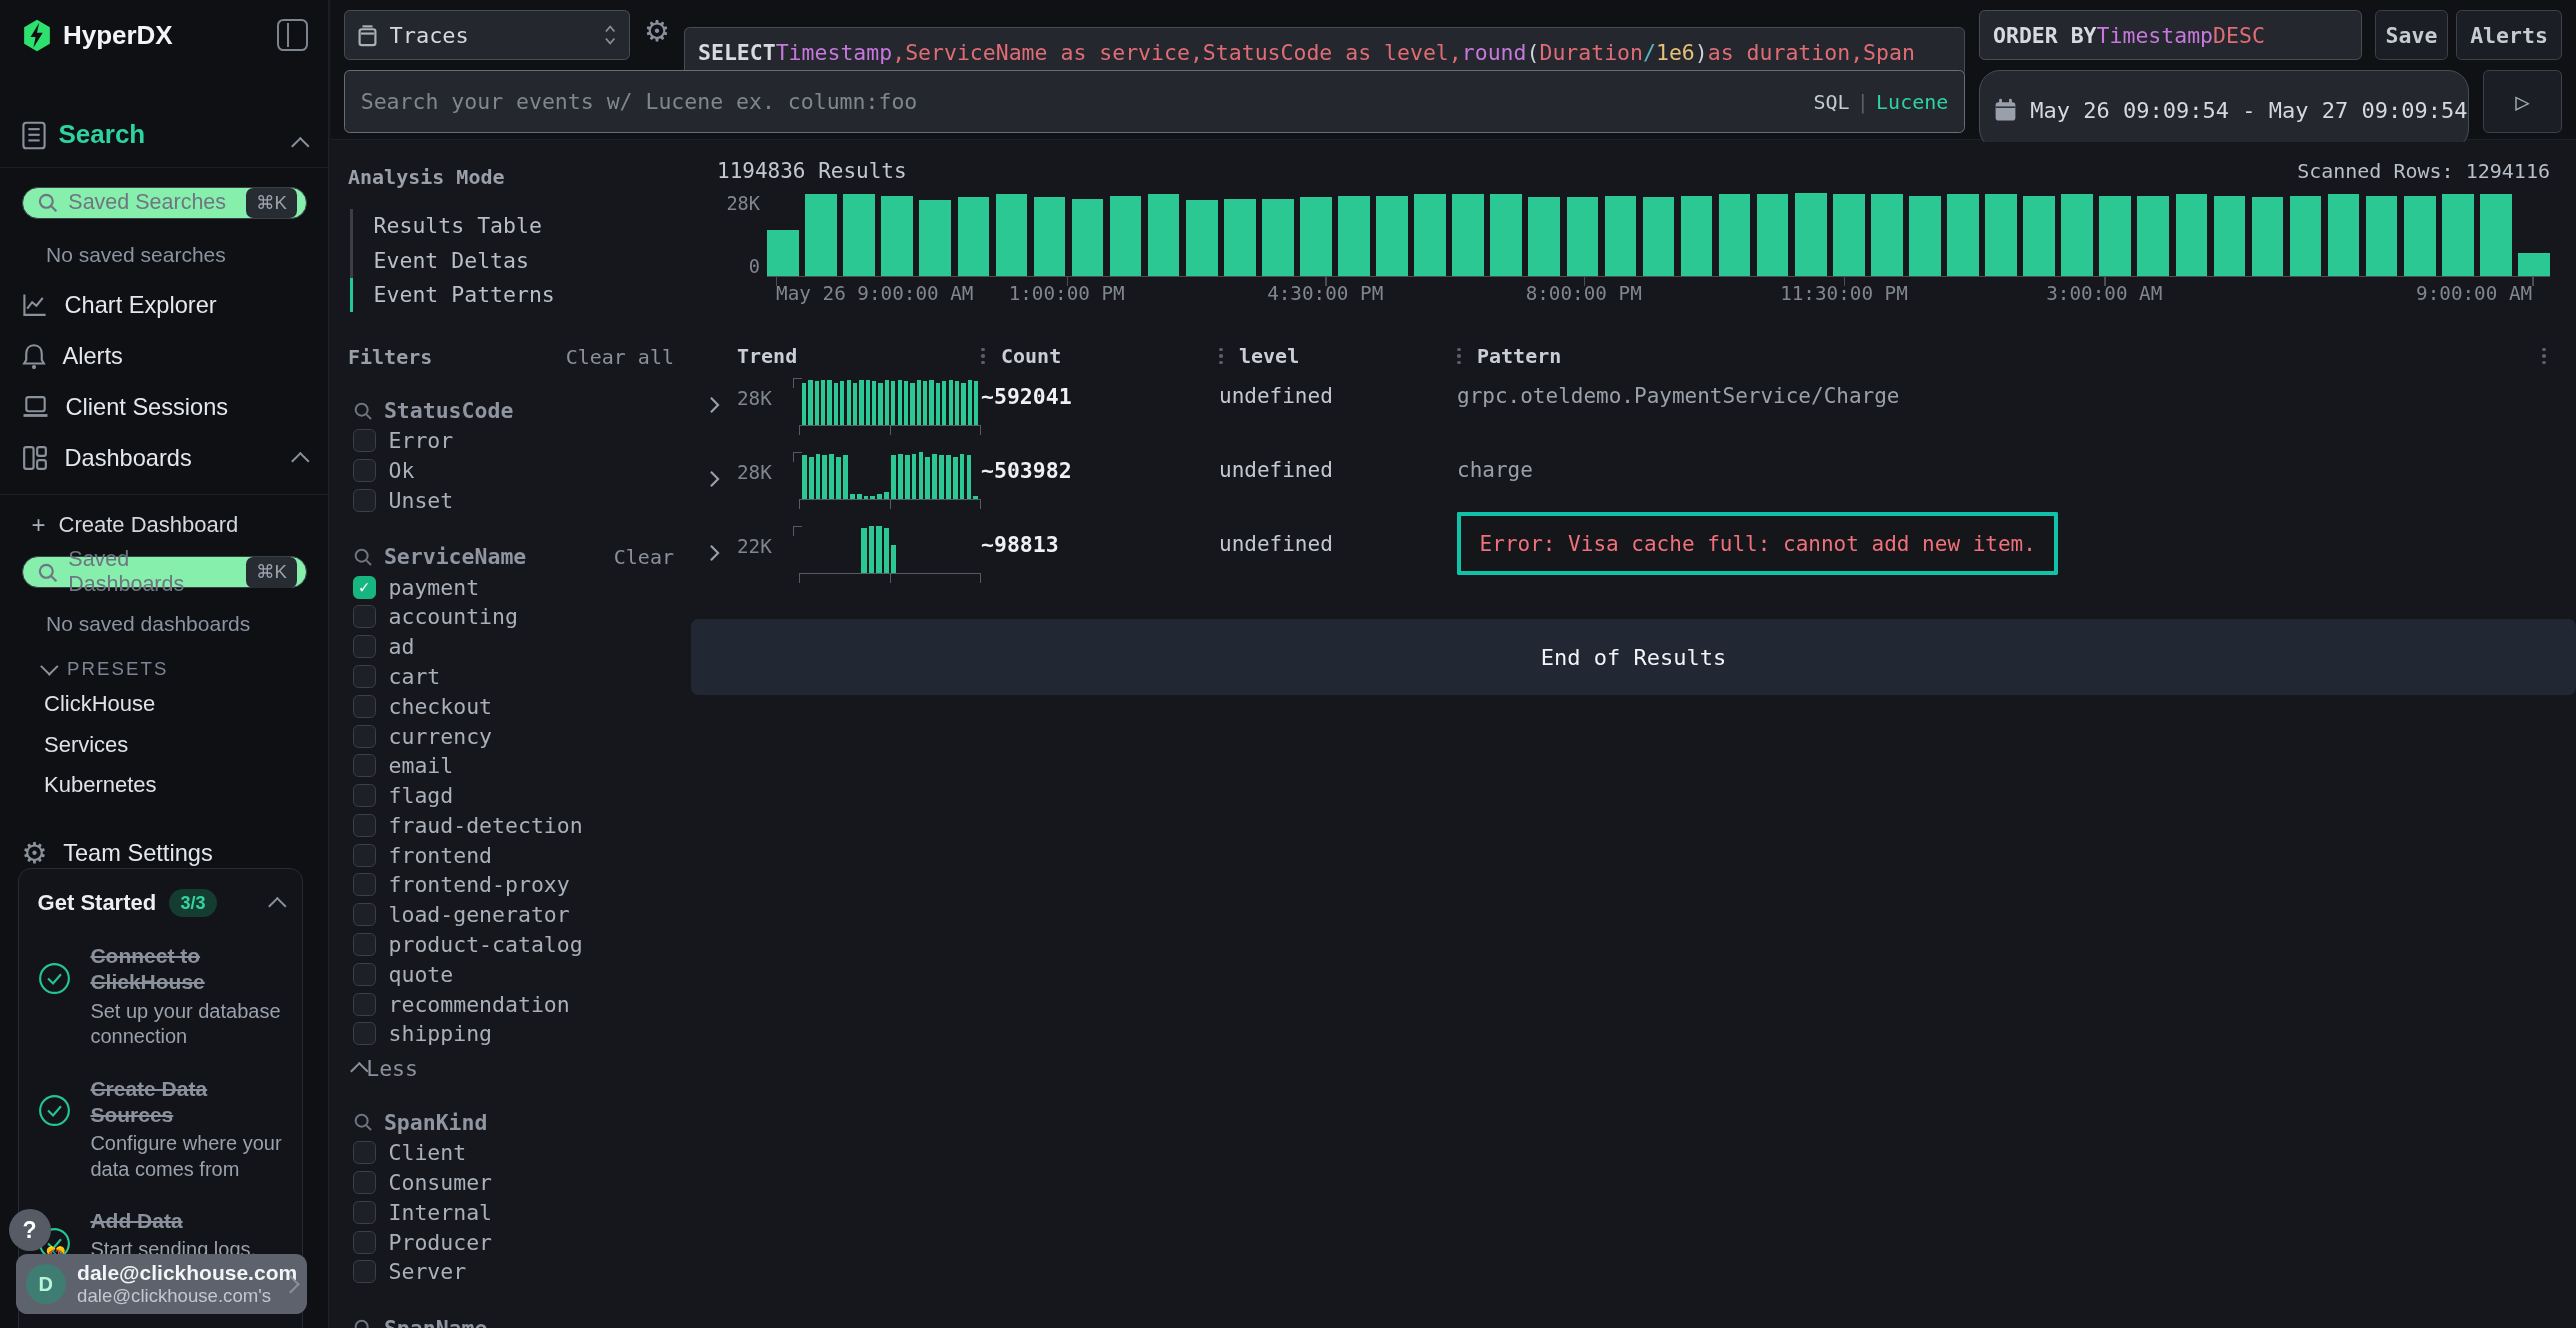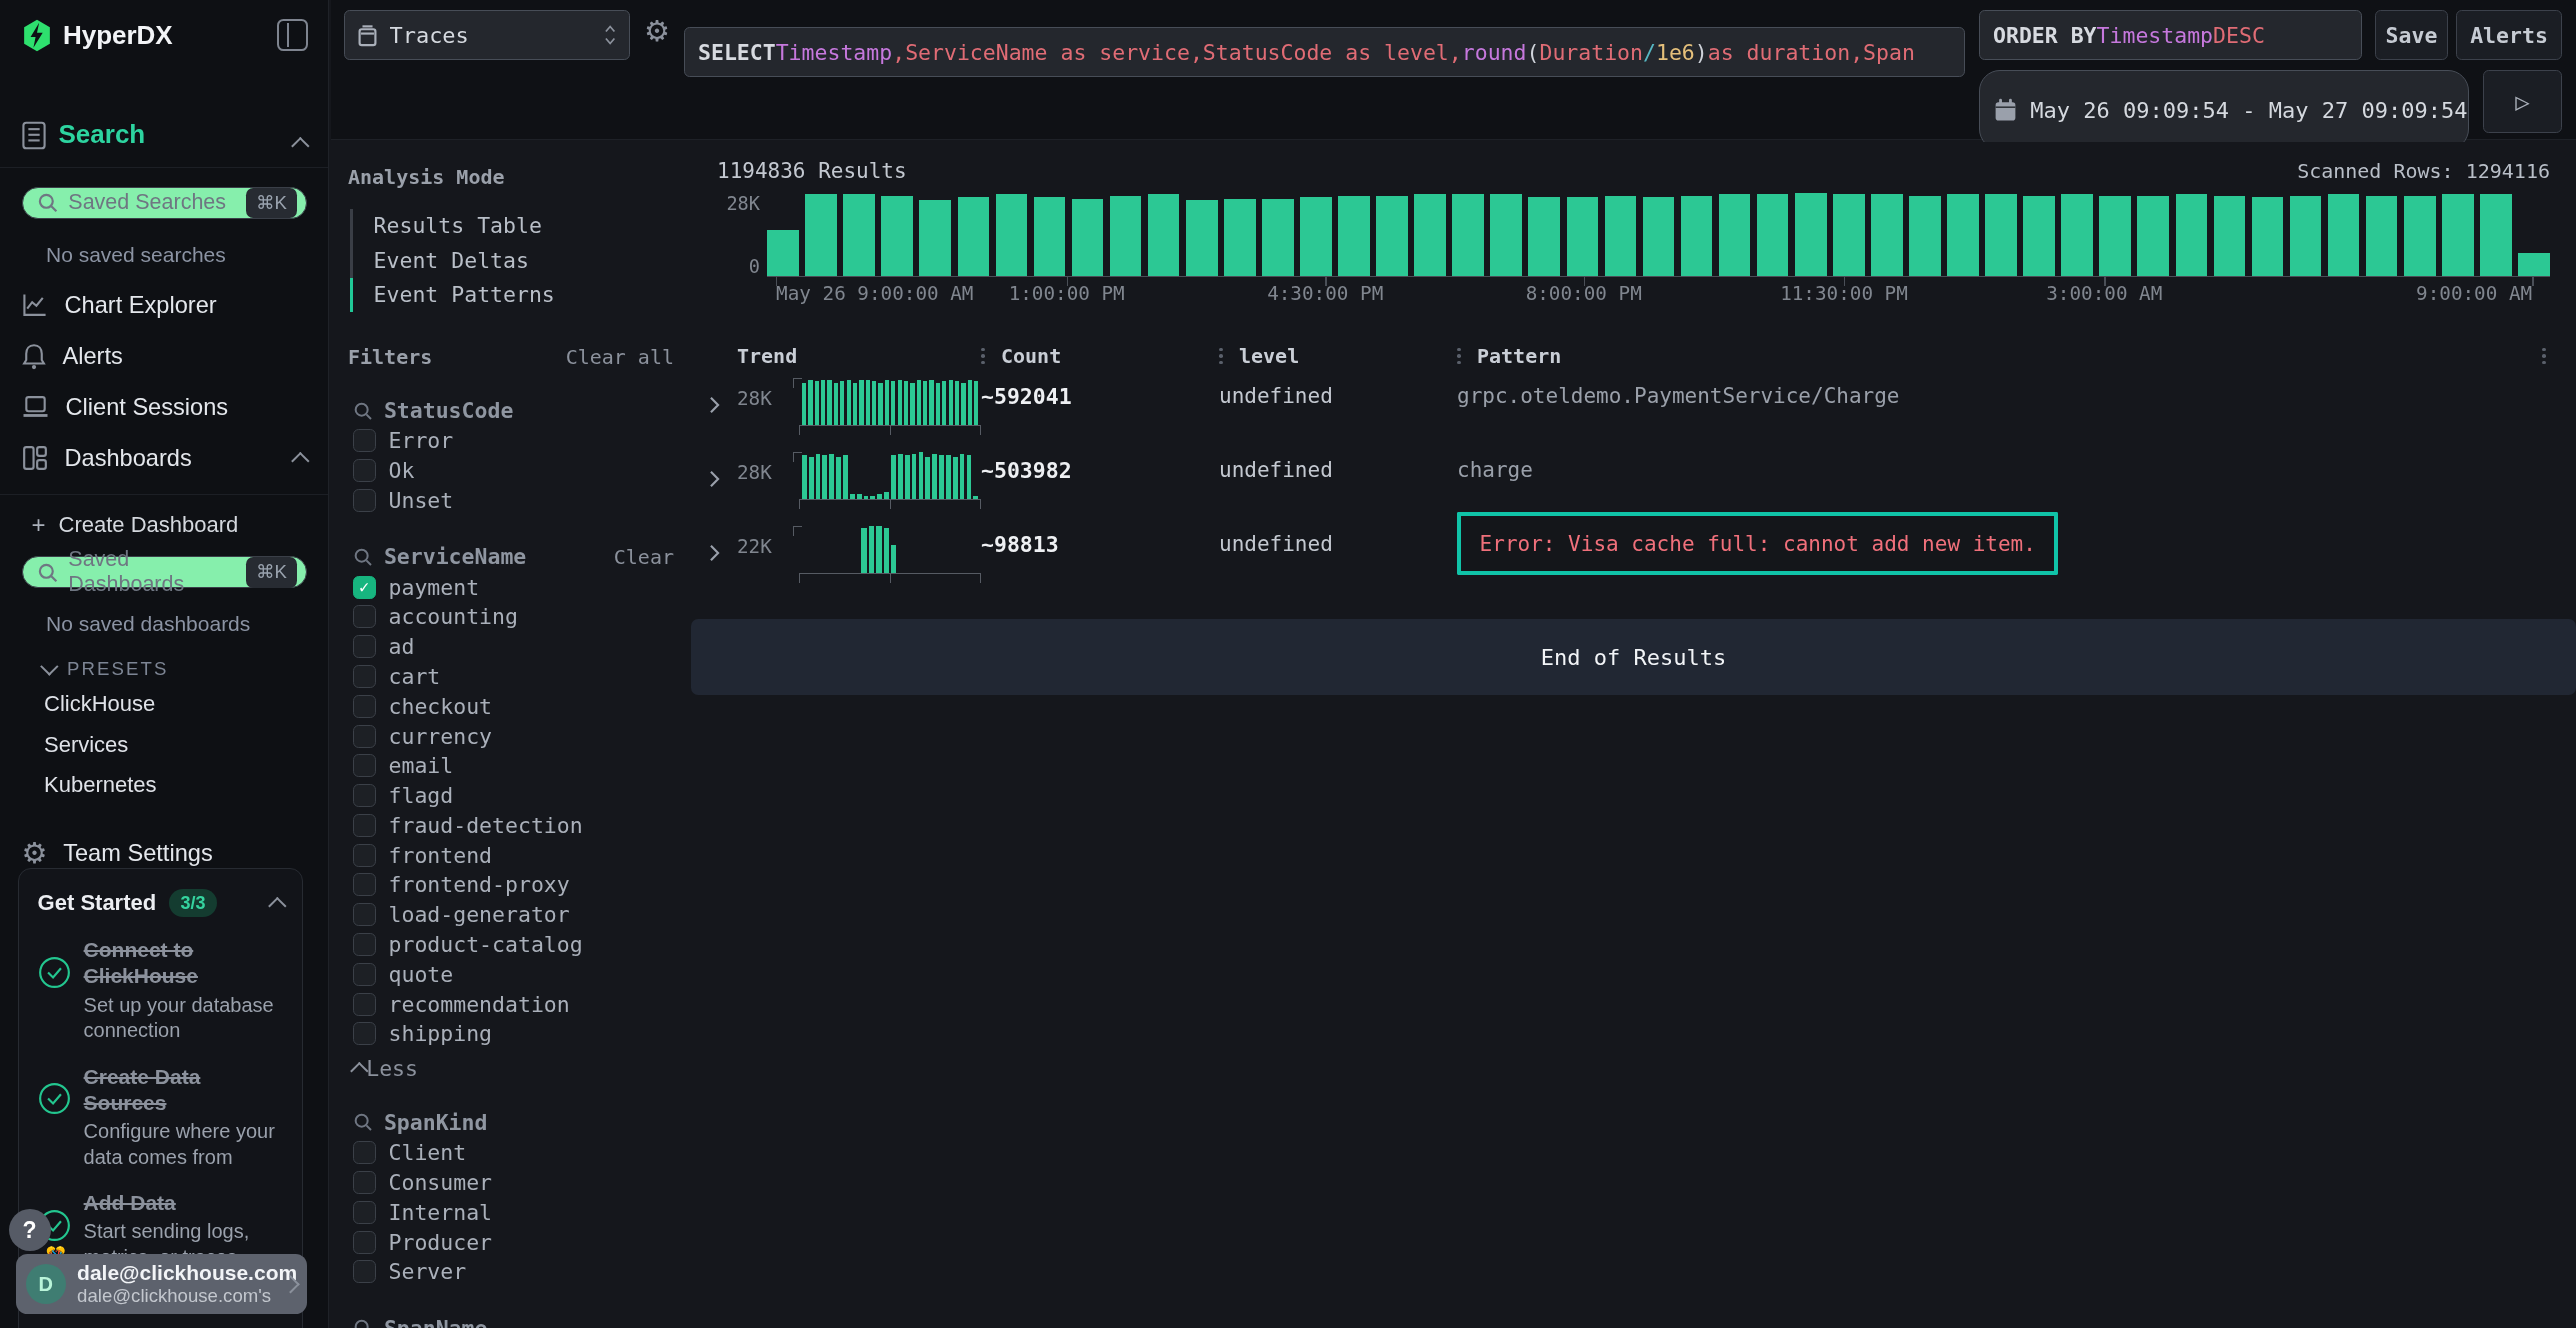--- a/index.html
+++ b/index.html
@@ -36,21 +36,21 @@
   .preset-item{font-size:22px;color:#dfe2e8;padding:7.2px 0 7.2px 44px;}
   .team-row{display:flex;align-items:center;gap:15.7px;padding:34px 21.5px 0 21.5px;font-size:23.6px;color:#e4e7ec;}
   .gear{font-size:29px;color:#8b919c;line-height:1;}
 
   .gs-card{position:absolute;left:18px;right:25px;top:868px;bottom:-14.3px;background:#121419;
            border:1.4px solid #272b32;border-radius:13px;padding:20px 18.6px;box-sizing:border-box;}
   .gs-head{display:flex;align-items:center;gap:13px;}
   .gs-title{font-size:22px;font-weight:bold;color:#eceef2;}
   .gs-badge{background:#143c30;color:#35d39f;font-size:18px;font-weight:bold;border-radius:715px;padding:3.6px 11.4px;}
   .gs-head .sp{flex:1;}
-  .gs-item{display:flex;gap:13px;margin-top:20px;}
+  .gs-item{display:flex;gap:13px;margin-top:26px;justify-content:space-between;}
   .gs-check{flex:0 0 33px;margin-top:18.6px;}
   .gs-item-title{font-size:21px;font-weight:bold;color:#8b919c;text-decoration:line-through;line-height:1.25;width:179px;}
   .gs-item-desc{font-size:20px;color:#9aa1ac;line-height:1.28;margin-top:2.9px;width:193px;}
   .help-fab{position:absolute;left:8.6px;top:1209px;width:42px;height:42px;border-radius:50%;
             background:#565b66;color:#fff;font-size:23px;font-weight:bold;display:flex;align-items:center;justify-content:center;z-index:5;}
   .confetti{position:absolute;left:44px;top:1246px;font-size:18.6px;z-index:4;}
   .user-chip{position:absolute;left:15.7px;top:1254px;width:291px;height:60px;background:#5d626d;
              border-radius:11.4px;display:flex;align-items:center;gap:11.4px;padding:0 10px;box-sizing:border-box;z-index:6;}
   .avatar{width:40px;height:40px;border-radius:50%;background:#3f7d72;color:#b9f4d9;font-size:20px;font-weight:bold;
           display:flex;align-items:center;justify-content:center;}
@@ -365,20 +365,26 @@
         <span class="tok-red">Span</span>
       </div>
     <div class="tb-box order-box" id="order-editor">
         <span class="tok-kw">ORDER BY </span>
         <span class="tok-purple">Timestamp </span>
         <span class="tok-red">DESC</span>
       </div>
     <div class="btn save-btn">Save</div>
     <div class="btn alerts-btn">Alerts</div>
 
+    <div class="tb-box search-box">
+      <span class="search-ph">Search your events w/ Lucene ex. column:foo</span>
+      <span class="lang-toggle">
+        <span class="lang-sql">SQL</span><span class="lang-sep">|</span><span class="lang-lucene">Lucene</span>
+      </span>
+    </div>
     <div class="tb-box date-box">
       <span class="icon">
         <svg width="23" height="24" viewBox="0 0 32 34">
             <rect x="2" y="6" width="28" height="26" rx="4" fill="#9aa0ab"></rect>
             <rect x="7" y="1" width="4" height="8" rx="2" fill="#9aa0ab"></rect>
             <rect x="21" y="1" width="4" height="8" rx="2" fill="#9aa0ab"></rect>
             <line x1="2" y1="13" x2="30" y2="13" stroke="#24272d" stroke-width="2"></line>
           </svg>
       </span>
       <span class="date-text">May 26 09:09:54 - May 27 09:09:54</span>

